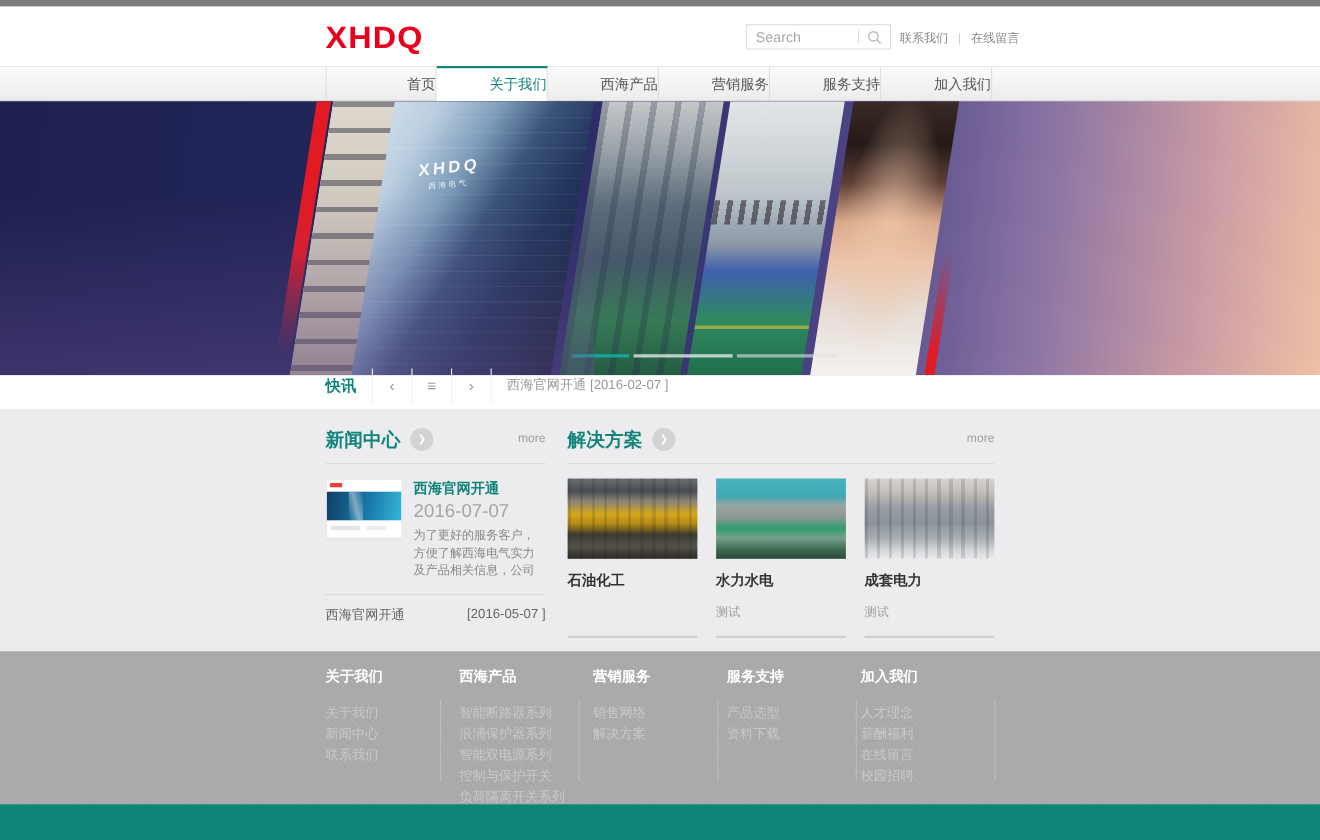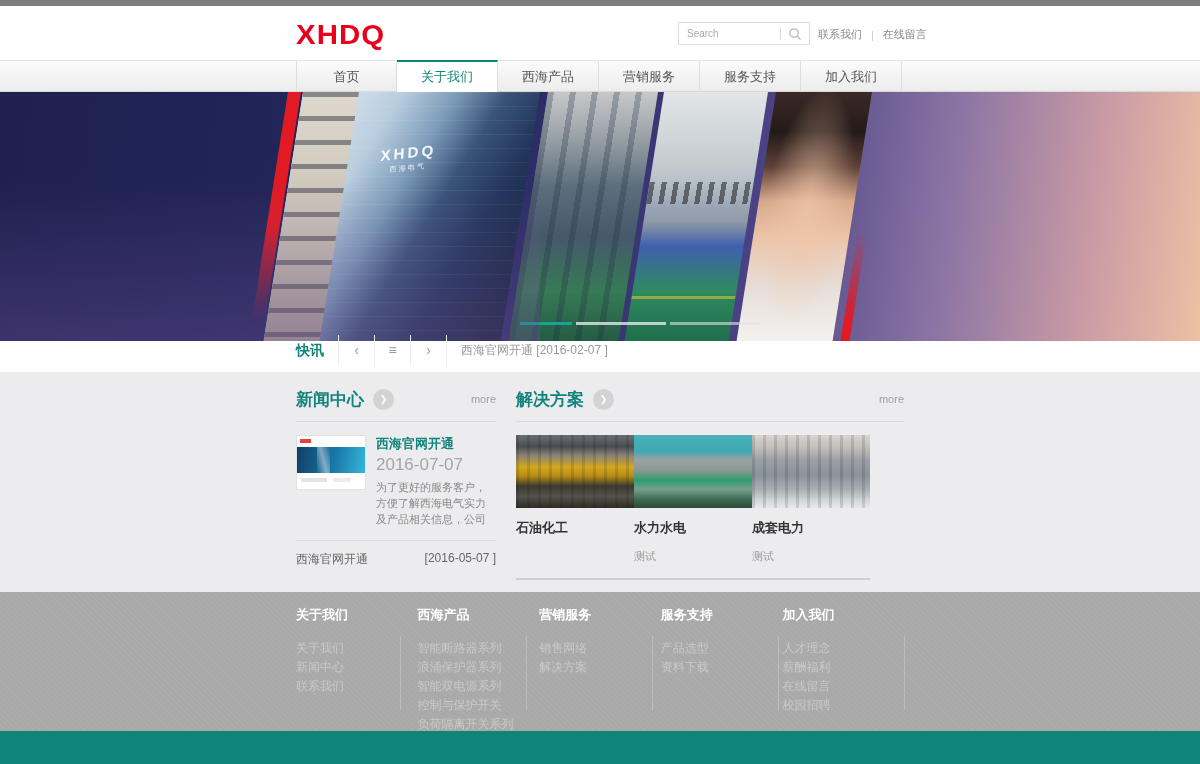--- a/index.html
+++ b/index.html
@@ -11,32 +11,32 @@
   .container { width:608px; margin:0 auto; position:relative; }
 
   
   .top-strip { height:6px; background:#7d7d7d; }
 
   
   .header { height:54px; background:#fff; position:relative; }
   .header .container { height:100%; }
   .logo { position:absolute; left:0; top:13px; font-size:28px; font-weight:bold; color:#e8001d; letter-spacing:1px; transform:scaleX(1.05); transform-origin:left; cursor:pointer; }
   .search-box { position:absolute; left:382px; top:16px; width:132px; height:23px; border:1px solid #ddd; background:#fff; display:flex; align-items:center; }
-  .search-box input { border:none; outline:none; flex:1; font-size:10px; color:#666; padding:0 8px; font-family:"Liberation Sans",sans-serif; background:transparent; width:90px; }
+  .search-box input { border:none; outline:none; flex:1; font-size:13px; color:#666; padding:0 8px; font-family:"Liberation Sans",sans-serif; background:transparent; width:90px; }
   .search-box input::placeholder { color:#aaa; }
   .search-divider { width:1px; height:13px; background:#ddd; }
   .search-btn { width:28px; height:100%; display:flex; align-items:center; justify-content:center; cursor:pointer; }
   .header-links { position:absolute; left:522px; top:21px; font-size:11px; color:#888; white-space:nowrap; display:flex; align-items:center; }
   .header-links a { color:#888; text-decoration:none; cursor:pointer; }
   .header-links .sep { margin:0 9px; color:#ccc; }
 
   
   .navbar { height:32px; background:linear-gradient(to bottom,#fbfbfb,#ececec); border-top:1px solid #e4e4e4; border-bottom:1px solid #d9d9d9; }
   .nav-menu { display:flex; height:32px; margin-top:-1px; }
-  .nav-item { width:101px; height:33px; line-height:29px; text-align:center; font-size:13px; color:#555; border-top:2px solid transparent; border-right:1px solid #dedede; cursor:pointer; }
+  .nav-item { width:101px; height:33px; line-height:29px; text-align:right; font-size:13px; color:#555; border-top:2px solid transparent; border-right:1px solid #dedede; cursor:pointer; }
   .nav-item:first-child { border-left:1px solid #dedede; }
   .nav-item.active { background:#fff; color:#0e8577; border-top:2px solid #0e8577; }
 
   
   .hero { height:249px; position:relative; overflow:hidden;
     background:linear-gradient(97deg,#1d2050 0%,#23265a 30%,#2f2f6b 48%,#4d4486 64%,#8a74a4 78%,#c99aa4 90%,#eec0a4 100%); }
   .hero::after { content:""; position:absolute; left:0; bottom:0; width:45%; height:100%;
     background:linear-gradient(to bottom, rgba(0,0,0,0) 35%, rgba(112,82,150,.38) 100%); pointer-events:none; }
   .panel { position:absolute; top:0; height:249px; transform:skewX(-9deg); transform-origin:top left; overflow:hidden; }
   .p-red1 { left:288px; width:13px; background:linear-gradient(to bottom,#e11a23 0%, #e11a23 55%, rgba(225,26,35,0) 92%); }
@@ -102,21 +102,21 @@
     background:linear-gradient(75deg, rgba(255,255,255,0) 0%, rgba(255,255,255,.45) 50%, rgba(255,255,255,0) 100%); }
   .news-thumb .nt-line1 { position:absolute; left:4px; top:42px; width:26px; height:4px; background:#e4e4e4; }
   .news-thumb .nt-line2 { position:absolute; left:36px; top:42px; width:18px; height:4px; background:#ededed; }
   .news-body { margin-left:10px; flex:1; }
   .news-title { font-size:13px; font-weight:bold; color:#12847c; }
   .news-date { font-size:17px; color:#a5a5a5; margin-top:2px; }
   .news-excerpt { font-size:11px; color:#888; line-height:1.45; margin-top:5px; height:48px; overflow:hidden; word-break:break-all; }
   .news-divider { height:1px; background:#d9d9d9; margin-top:12px; }
   .news-list-row { display:flex; justify-content:space-between; font-size:12px; color:#666; margin-top:10px; cursor:pointer; }
 
-  .cards { display:flex; margin-top:13px;align-items:center; }
+  .cards { display:flex; gap:17px; margin-top:13px;align-items:center; }
   .card { width:118px; display:flex; flex-direction:column; height:145px; cursor:pointer; }
   .card-img { width:118px; height:73px; position:relative; overflow:hidden; }
   .card-img::after { content:""; position:absolute; inset:0;
     background:repeating-linear-gradient(90deg, rgba(20,25,30,.14) 0 3px, rgba(0,0,0,0) 3px 11px); }
   .img-petro { background:linear-gradient(to bottom,#6a6f74 0%,#4a4e52 16%,#8a8276 28%,#d2a81e 44%,#b88c14 56%,#3c3a30 70%,#55524a 84%,#2e2c26 100%); }
   .img-hydro { background:linear-gradient(to bottom,#49b2b9 0%,#3fa8b4 22%,#9aa4a2 34%,#8d9894 48%,#2f9c6e 62%,#77a08c 74%,#3e6b52 88%,#2c4a3a 100%); }
   .img-hydro::after { background:none; }
   .img-power { background:linear-gradient(to bottom,#d8d4cf 0%,#c2bdb8 18%,#9aa0a6 35%,#8b939b 55%,#aab0b4 75%,#d5d8da 90%,#e8e9ea 100%); }
   .card-title { font-size:13px; font-weight:bold; color:#333; margin-top:11px; }
   .card-sub { font-size:11px; color:#999; margin-top:12px; }

